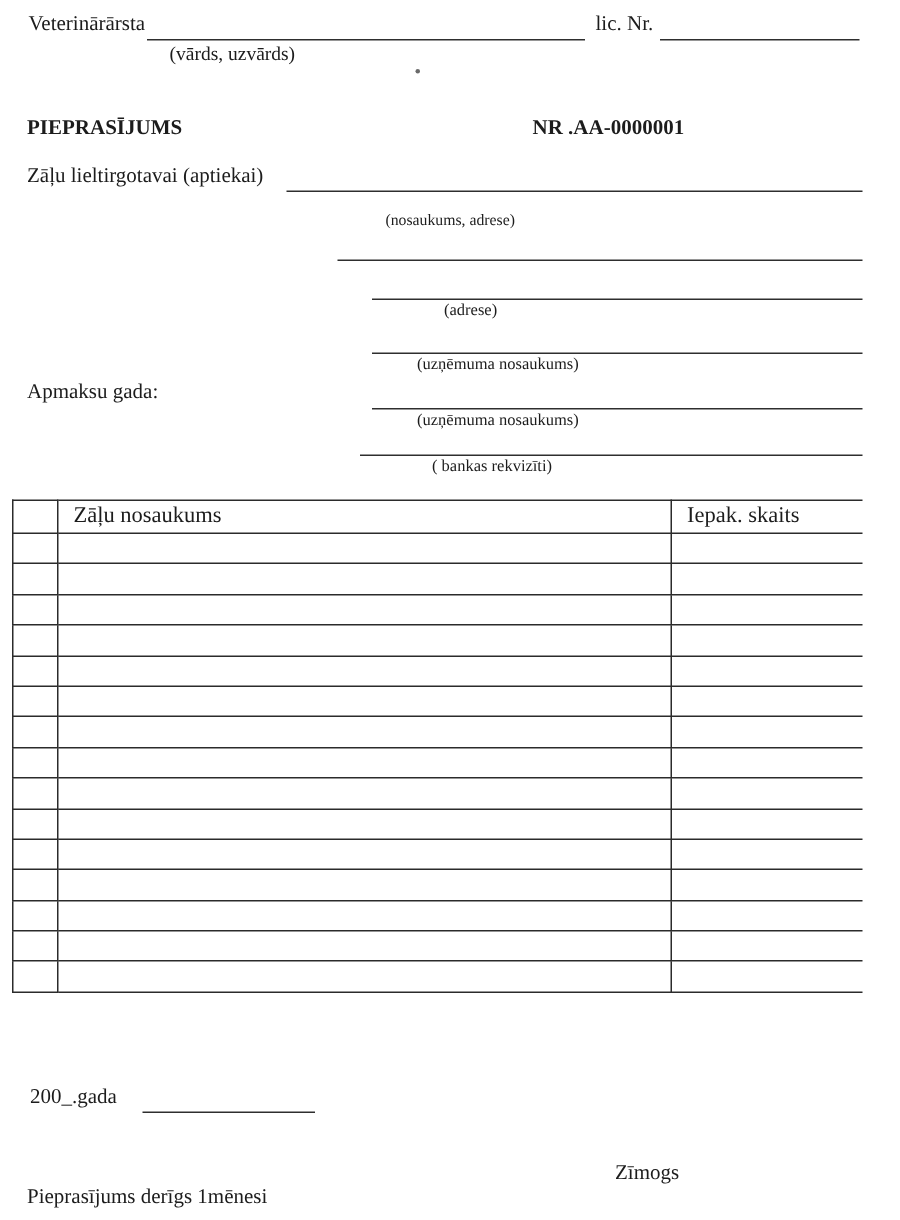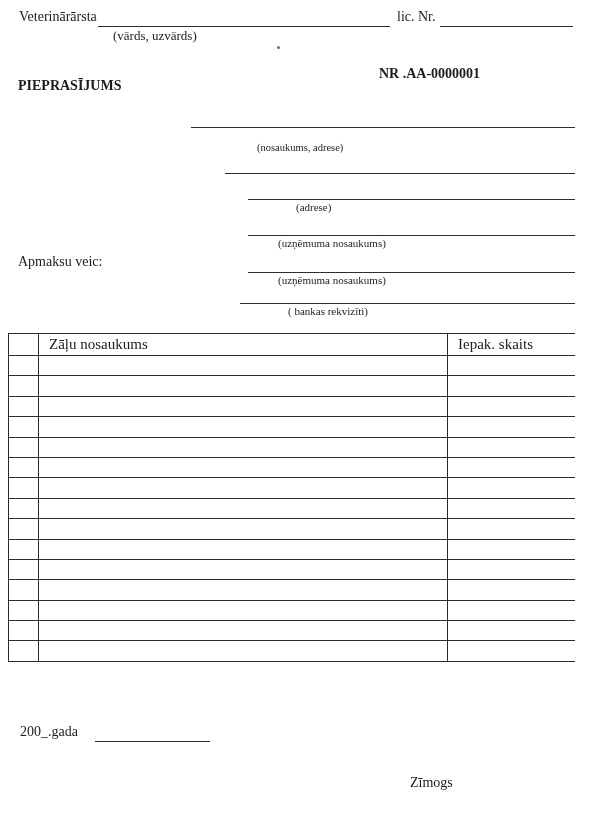--- a/index.html
+++ b/index.html
@@ -64,34 +64,35 @@
 
   <span class="abs txt" style="left:19px; top:9px;">Veterinārārsta</span>
   <div class="blank" style="left:98px; top:8px; width:292px;"></div>
   <span class="abs txt" style="left:397px; top:9px;">lic. Nr.</span>
   <div class="blank" style="left:440px; top:8px; width:133px;"></div>
   <span class="abs cap-lg" style="left:113px; top:28px;">(vārds, uzvārds)</span>
 
   <div class="dot" style="left:277px; top:46px;"></div>
 
   <span class="abs txt bold" style="left:18px; top:78px;">PIEPRASĪJUMS</span>
-  <span class="abs txt bold" style="left:355px; top:66px;margin-left:24px;">NR .AA-0000001</span>
+  <span class="abs txt bold" style="left:355px; top:78px;">NR .AA-0000001</span>
 
+  <span class="abs txt" style="left:18px; top:110px;">Zāļu lieltirgotavai (aptiekai)</span>
   <div class="blank" style="left:191px; top:109px; width:387px;"></div>
   <span class="abs cap-sm" style="left:257px; top:142px;">(nosaukums, adrese)</span>
 
   <div class="blank" style="left:225px; top:155px; width:353px;"></div>
 
   <div class="blank" style="left:248px; top:181px; width:335px;"></div>
   <span class="abs cap-md" style="left:296px; top:201px;">(adrese)</span>
 
   <div class="blank" style="left:248px; top:217px; width:335px;"></div>
   <span class="abs cap-md" style="left:278px; top:237px;">(uzņēmuma nosaukums)</span>
 
-  <span class="abs txt" style="left:18px; top:254px;">Apmaksu veic:</span>
+  <span class="abs txt" style="left:18px; top:254px;">Apmaksu gada:</span>
   <div class="blank" style="left:248px; top:254px; width:335px;"></div>
   <span class="abs cap-md" style="left:278px; top:274px;">(uzņēmuma nosaukums)</span>
 
   <div class="blank" style="left:240px; top:285px; width:350px;"></div>
   <span class="abs cap-md" style="left:288px; top:305px;">( bankas rekvizīti)</span>
 
   <table class="med-table">
     <colgroup>
       <col class="c-num">
         <col class="c-name">
@@ -182,14 +183,15 @@
         </tr>
       </tbody>
   </table>
 
   <span class="abs txt" style="left:20px; top:724px;">200_.gada</span>
   <div class="blank" style="left:95px; top:723px; width:115px;"></div>
 
 
   <span class="abs txt" style="left:410px; top:775px;">Zīmogs</span>
 
+  <span class="abs txt" style="left:18px; top:791px;">Pieprasījums derīgs 1mēnesi</span>
 
 </div>
 
 </body></html>

